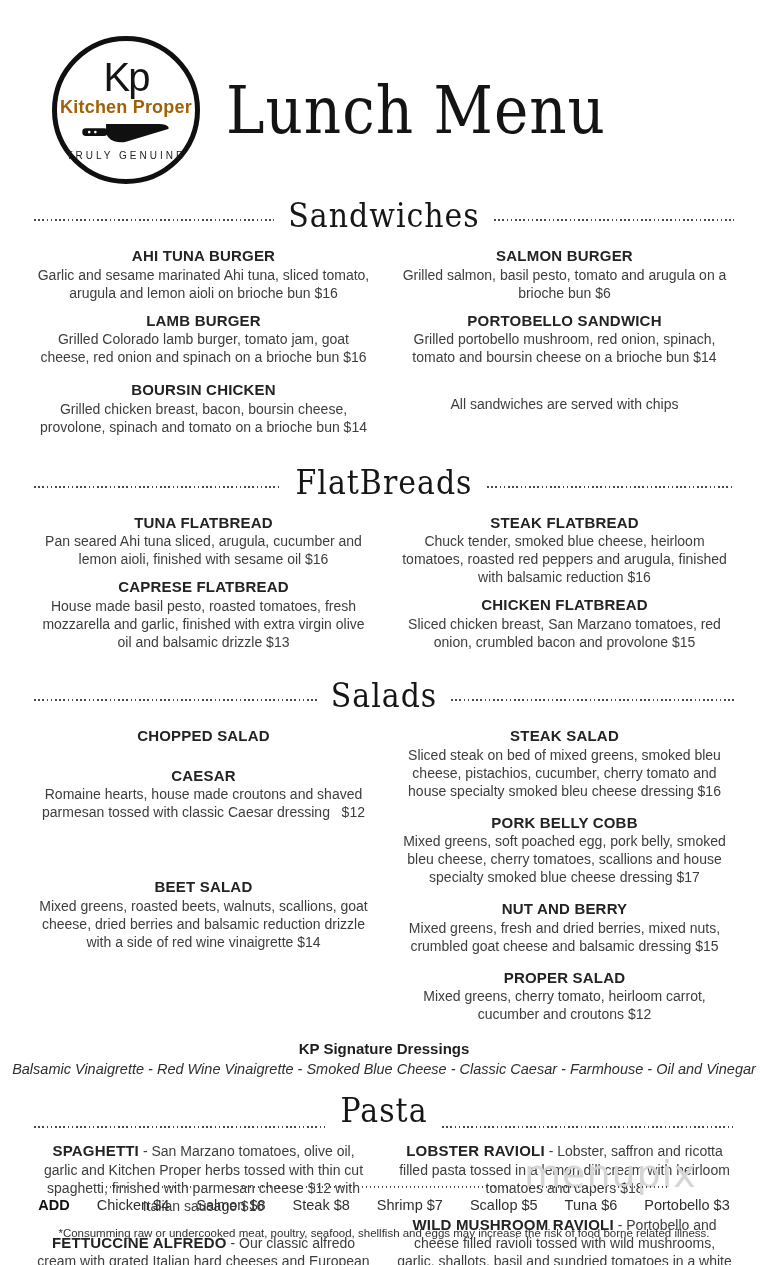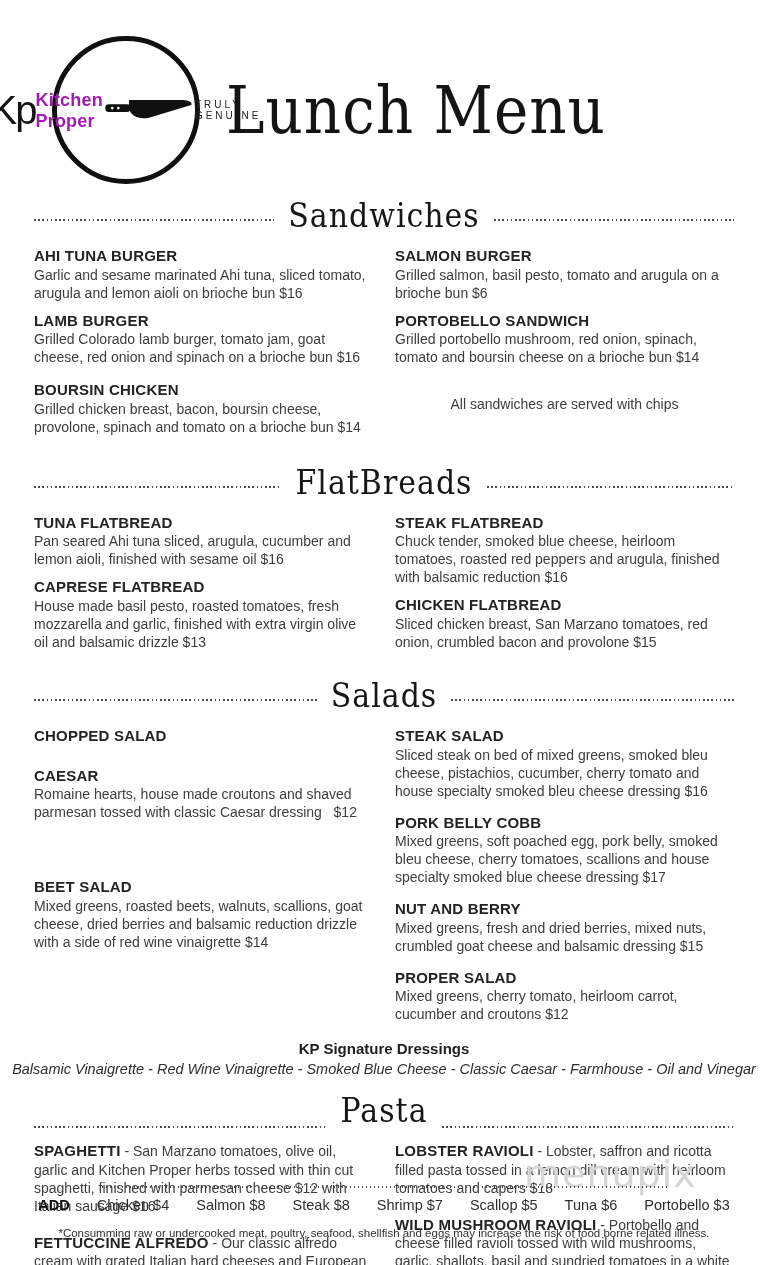--- a/index.html
+++ b/index.html
@@ -5,45 +5,45 @@
   html,body{margin:0;padding:0;}
   body{
     width:768px;height:1265px;position:relative;overflow:hidden;
     background:#ffffff;color:#3d3d3d;
     font-family:"Liberation Sans", sans-serif;
   }
   
   .header{display:flex;align-items:center;gap:26px;padding:36px 0 0 52px;}
   .logo-circle{
     width:148px;height:148px;border:5px solid #101010;border-radius:50%;
-    display:flex;flex-direction:row;align-items:center;justify-content:center;
+    display:flex;flex-direction:column;align-items:center;justify-content:center;
     box-sizing:border-box;background:#fff;flex:0 0 auto;
   }
   .logo-monogram{font-size:40px;font-weight:400;letter-spacing:-2px;color:#141414;line-height:.9;}
-  .logo-name{font-size:18px;font-weight:700;color:#a21caf;margin-top:2px;letter-spacing:.2px;}
+  .logo-name{font-size:18px;font-weight:700;color:#a16207;margin-top:2px;letter-spacing:.2px;}
   .logo-knife{margin:3px 0 2px;}
   .logo-tagline{font-size:10px;font-weight:500;letter-spacing:3px;color:#222;}
   .page-title{
     font-family:"DejaVu Serif", serif;font-size:58px;color:#141414;
     letter-spacing:1px;transform:scaleY(1.14);transform-origin:center;
     white-space:nowrap;
   }
   
   .sec-head{display:flex;align-items:center;gap:14px;margin:14px 34px 13px;}
   .dots{flex:1;height:2px;margin-top:9px;
     background:repeating-linear-gradient(90deg,#4a4a4a 0 1.6px,transparent 1.6px 4.2px);}
   .sec-title{
     font-family:"DejaVu Serif", serif;font-size:30px;color:#161616;
     letter-spacing:1px;transform:scaleY(1.1);white-space:nowrap;
   }
   
   .cols{display:flex;gap:22px;margin:0 34px;}
   .col{flex:1;min-width:0;}
-  .centered .item{}
-  .item{margin-bottom:9px;}
+  .centered .item{text-align:center;}
+  .item{margin-bottom:9px;text-align:center;}
   .salads .item, .pasta .item{margin-bottom:13px;}
   .iname{font-size:15px;font-weight:700;color:#232323;line-height:1.3;letter-spacing:.2px;}
   .idesc{font-size:14px;color:#3d3d3d;line-height:1.29;}
   .note{ text-align:center;font-size:14px;color:#3d3d3d;margin-top:30px;}
   .beet{margin-top:56px;}
   .dressings{text-align:center;margin-top:4px;}
   .dress-title{font-size:15px;font-weight:700;color:#1e1e1e;}
   .dress-list{font-size:14.5px;font-style:italic;color:#2e2e2e;margin-top:4px;}
   .pasta-item{font-size:14px;color:#3d3d3d;line-height:1.29;}
   .iname-inline{font-size:15px;font-weight:700;color:#232323;letter-spacing:.2px;}

